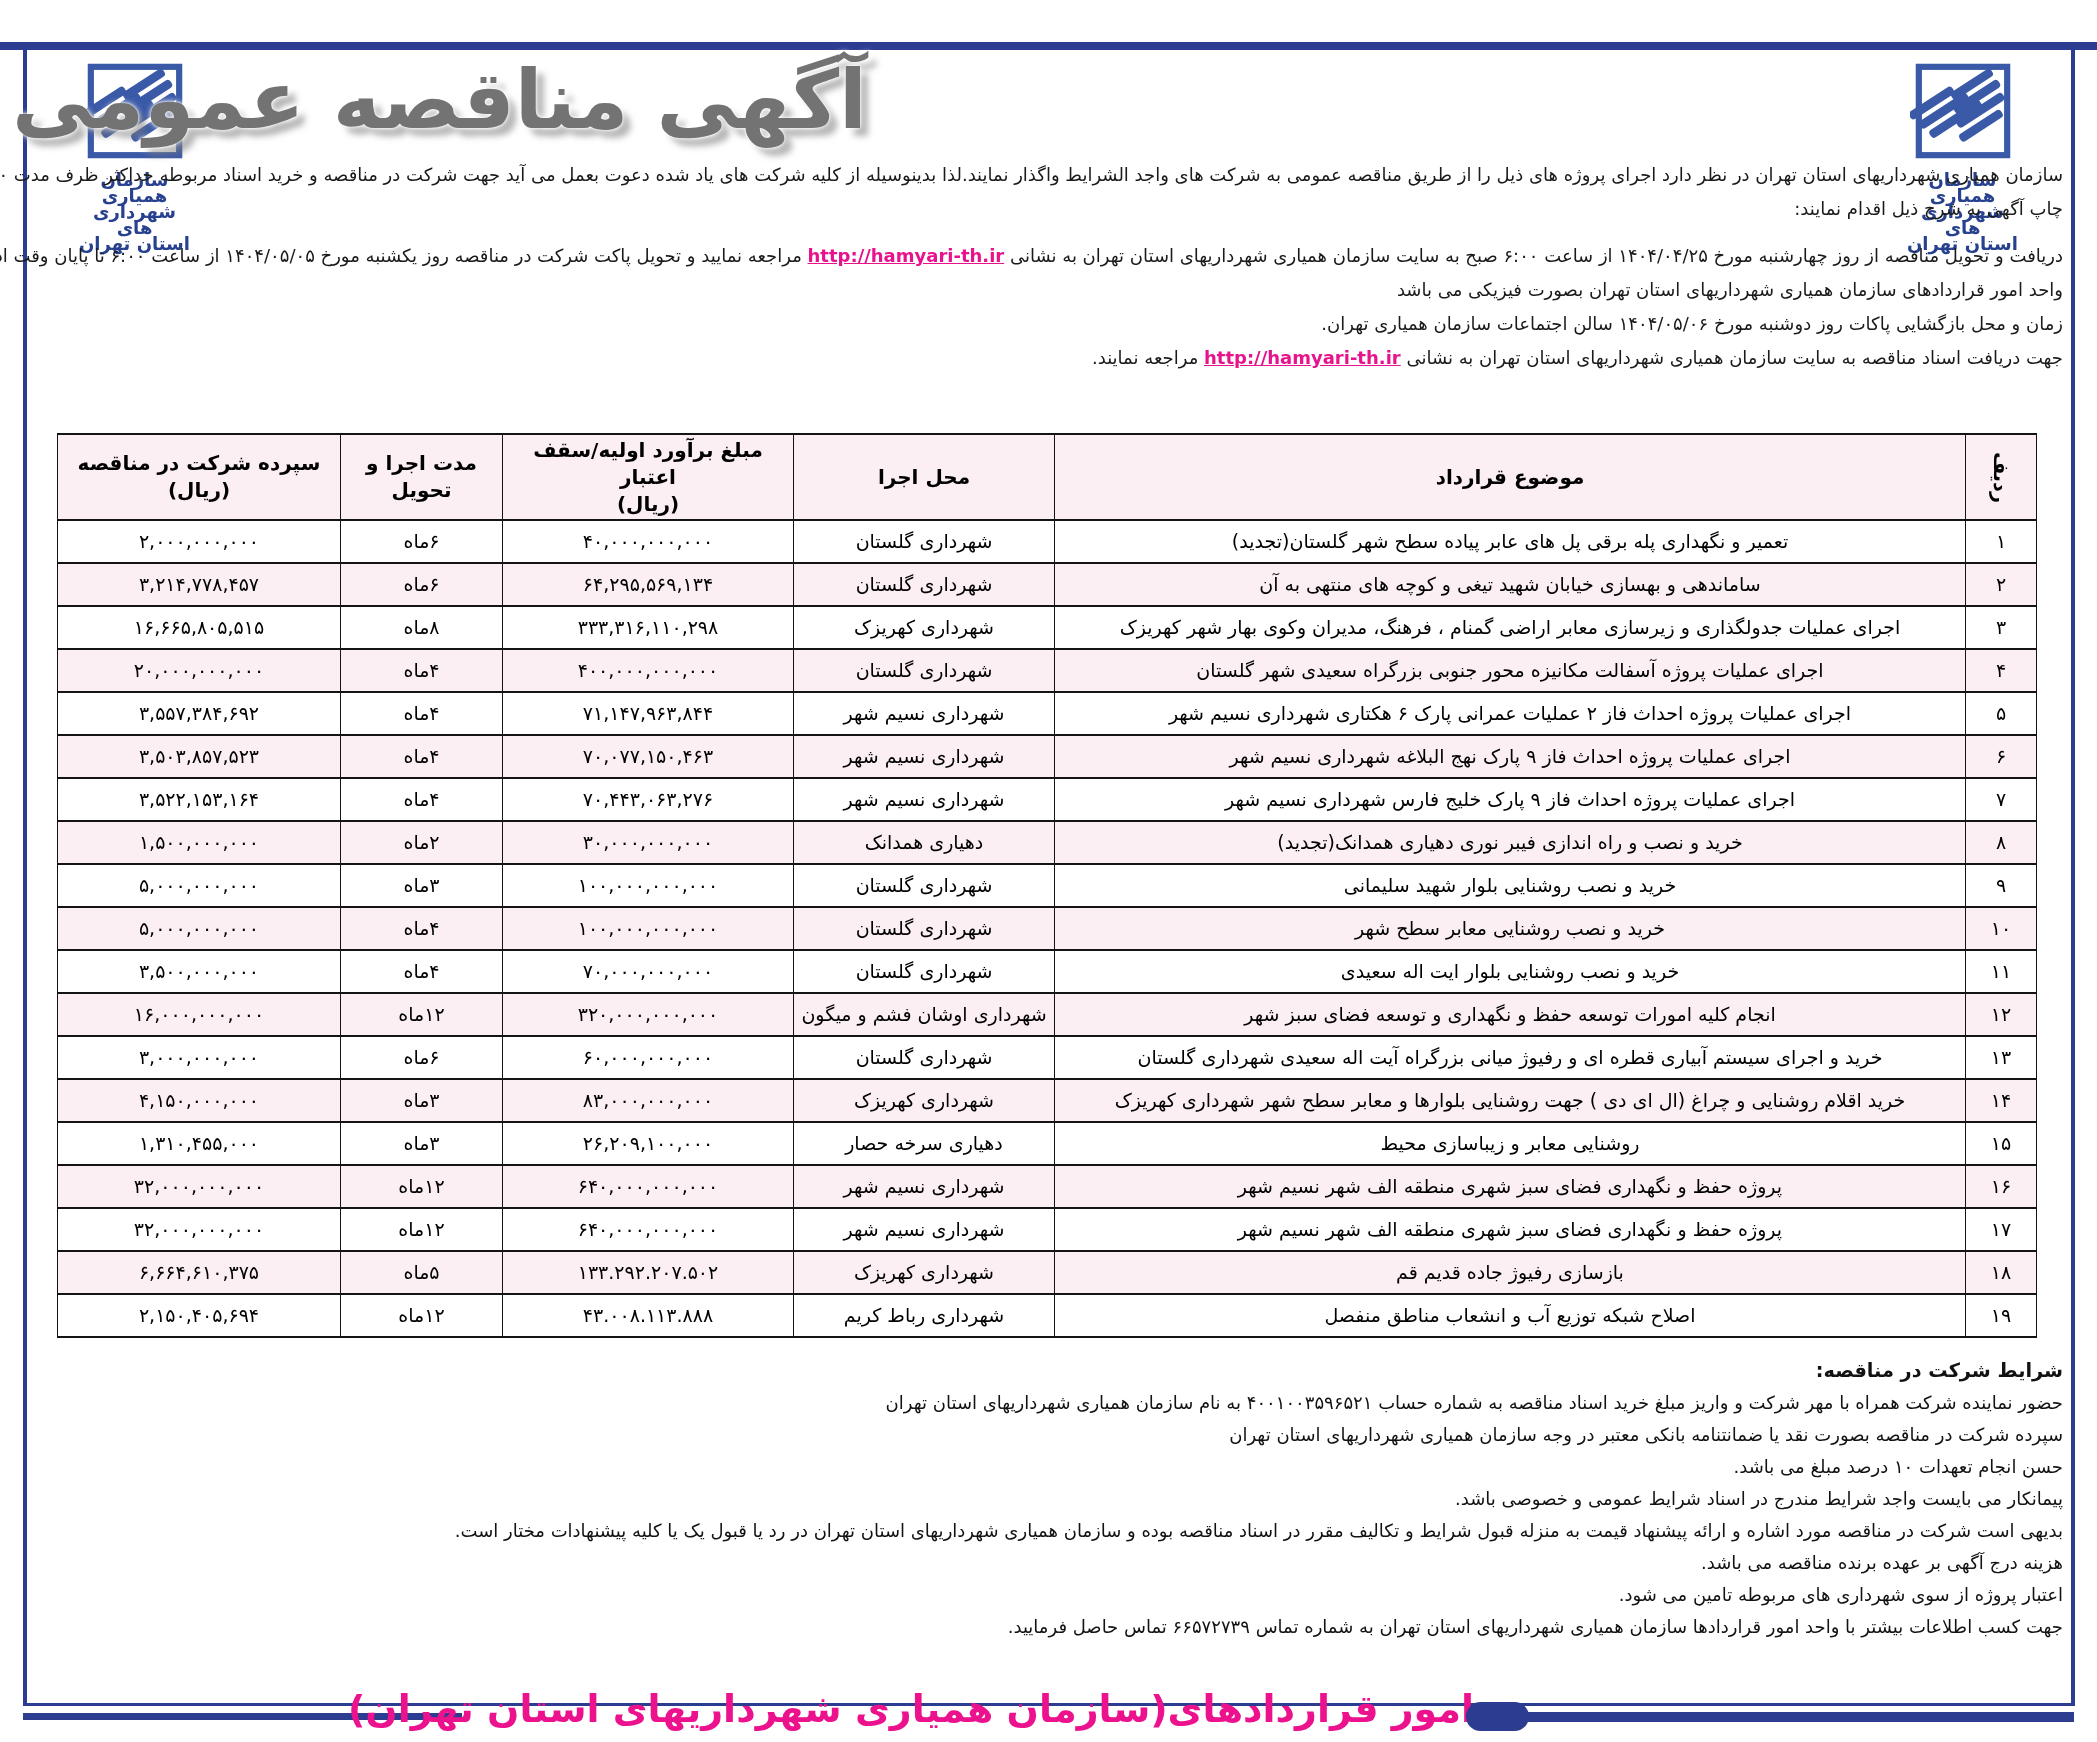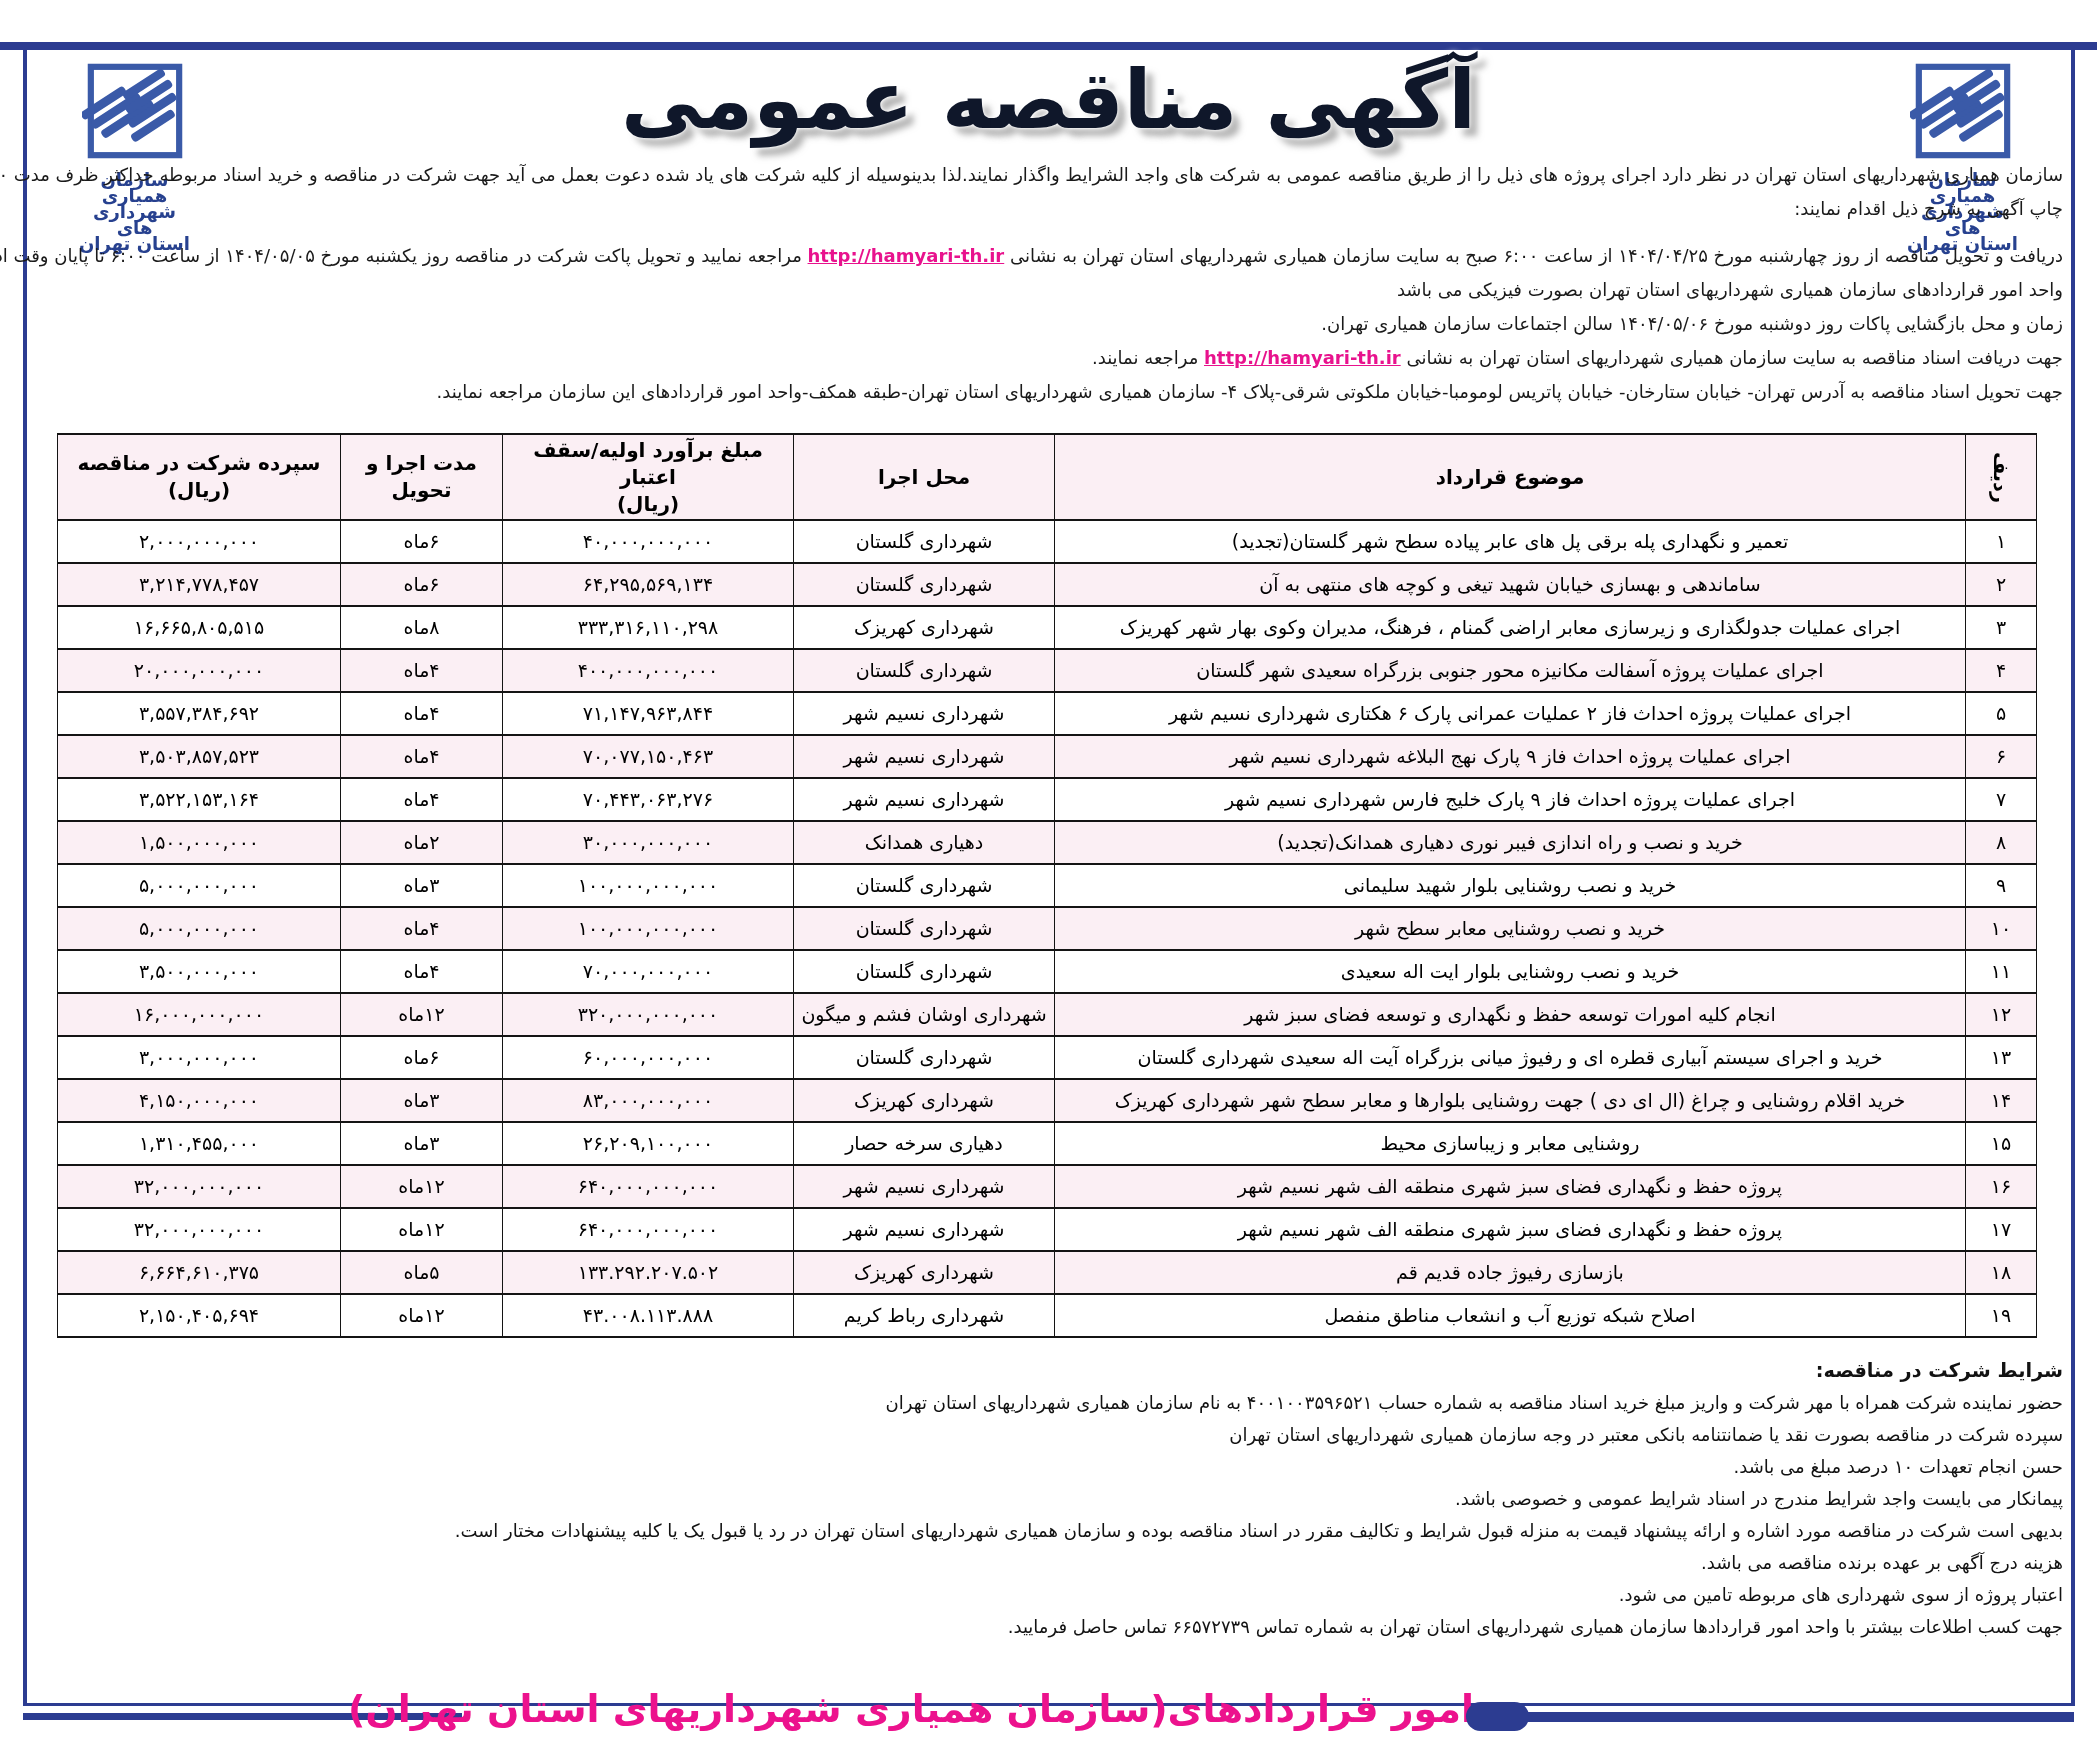--- a/index.html
+++ b/index.html
@@ -10,23 +10,23 @@
   
   .topbar { position:absolute; left:0; top:42px; width:100%; height:8px; background:#2c3c91; }
   .frame  { position:absolute; left:22.6px; top:45px; width:2052px; height:1661px;
             border-left:4.8px solid #2c3c91; border-right:4.8px solid #2c3c91; border-bottom:3.2px solid #2c3c91; }
 
   
   .logo-box { position:absolute; top:58px; width:121px; text-align:center; }
   .logo-box.right { right:74px; }
   .logo-box.left  { left:74px; }
   .logo-caption { margin-top:4.8px; font-size:18px; line-height:16px; color:#27418f; font-weight:bold; }
-  .main-title { position:absolute; top:53px; left:0; width:100%; text-align:center;
-                font-size:81px; font-weight:bold; color:#0f172a;
-                text-shadow: 0 0 2.4px #ffffff, 0 0 6.4px #ffffff, 8px 8px 6.4px rgba(120,120,120,.55); }
+  .main-title { position:absolute; top:53px; left:0; width:100%; text-align:left;
+                font-size:81px; font-weight:bold; color:#737373;
+                text-shadow: 0 0 2.4px #ffffff, 0 0 6.4px #ffffff, 8px 8px 6.4px rgba(120,120,120,.55); padding-left: 12px; }
 
   
   .intro { position:absolute; top:158px; right:34px; left:34px; font-size:18px; color:#1a1a1a; }
   .intro .tline { white-space:nowrap; line-height:34px; }
   .gap-above { margin-top:13px; }
   .link { color:#e8128d; font-weight:bold; text-decoration:underline; direction:ltr; unicode-bidi:embed; }
 
   
   table.tender { position:absolute; top:433px; right:60px; border-collapse:collapse; table-layout:fixed;
                  width:1978px; background:#fff; }
@@ -126,21 +126,20 @@
     <div class="tline">سازمان همیاری شهرداریهای استان تهران در نظر دارد اجرای پروژه های ذیل را از طریق مناقصه عمومی به شرکت های واجد الشرایط واگذار نمایند.لذا بدینوسیله از کلیه شرکت های یاد شده دعوت بعمل می آید جهت شرکت در مناقصه و خرید اسناد مربوطه حداکثر ظرف مدت ۱۰ روز  از تاریخ</div>
     <div class="tline">چاپ آگهی به شرح ذیل اقدام نمایند:</div>
     <div class="tline gap-above">
       <span>دریافت و تحویل مناقصه از روز چهارشنبه مورخ ۱۴۰۴/۰۴/۲۵ از ساعت ۶:۰۰ صبح به سایت سازمان همیاری شهرداریهای استان تهران به نشانی </span><a href="#" class="link">http://hamyari-th.ir</a><span> مراجعه نمایید و تحویل پاکت شرکت در مناقصه روز یکشنبه مورخ ۱۴۰۴/۰۵/۰۵ از ساعت ۶:۰۰ تا پایان وقت اداری به</span>
     </div>
     <div class="tline">واحد امور قراردادهای سازمان همیاری شهرداریهای استان تهران بصورت فیزیکی می باشد</div>
     <div class="tline">زمان و محل بازگشایی پاکات روز دوشنبه مورخ ۱۴۰۴/۰۵/۰۶ سالن اجتماعات سازمان همیاری تهران.</div>
     <div class="tline">
       <span>جهت دریافت اسناد مناقصه به سایت سازمان همیاری شهرداریهای استان تهران به نشانی </span><a href="#" class="link">http://hamyari-th.ir</a><span> مراجعه نمایند.</span>
     </div>
-    <div class="tline">جهت تحویل اسناد مناقصه به آدرس تهران- خیابان ستارخان- خیابان پاتریس لومومبا-خیابان ملکوتی شرقی-پلاک ۴- سازمان همیاری شهرداریهای استان تهران-طبقه همکف-واحد امور قراردادهای این سازمان مراجعه نمایند.</div>
   </div>
 
   <table class="tender">
     <colgroup>
       <col class="col-row">
         <col class="col-subj">
         <col class="col-loc">
       <col class="col-amt">
         <col class="col-dur">
         <col class="col-dep">

